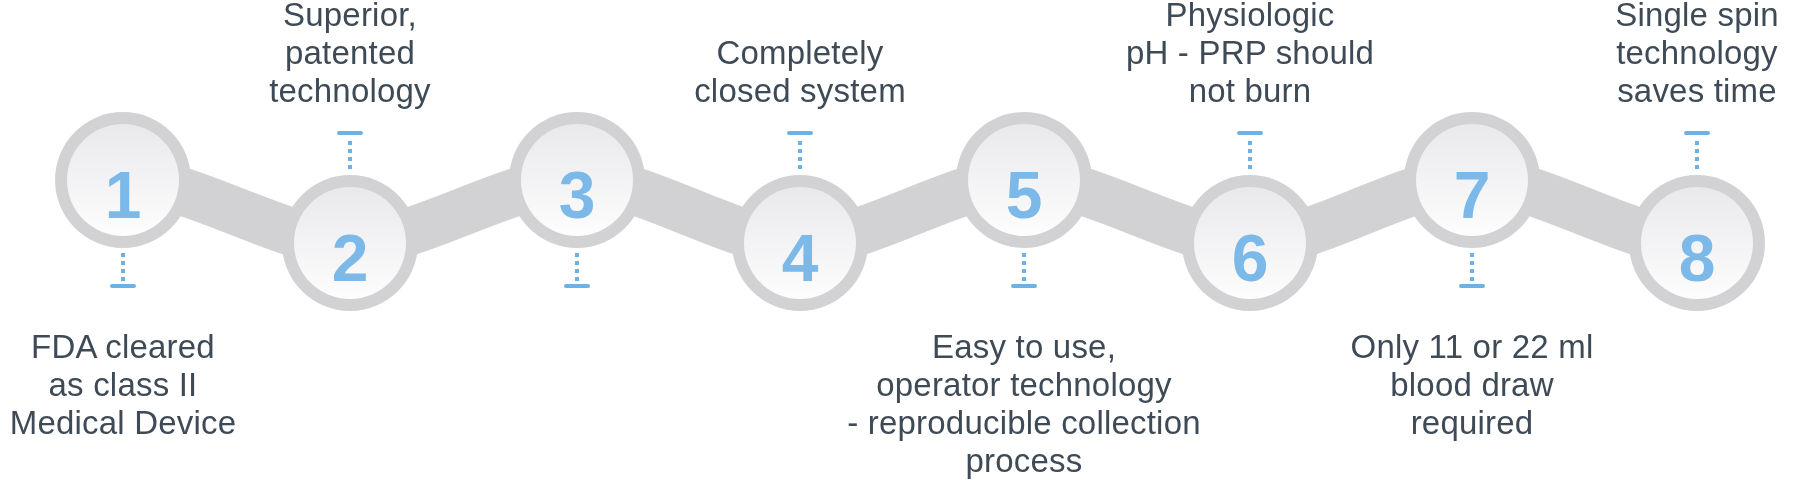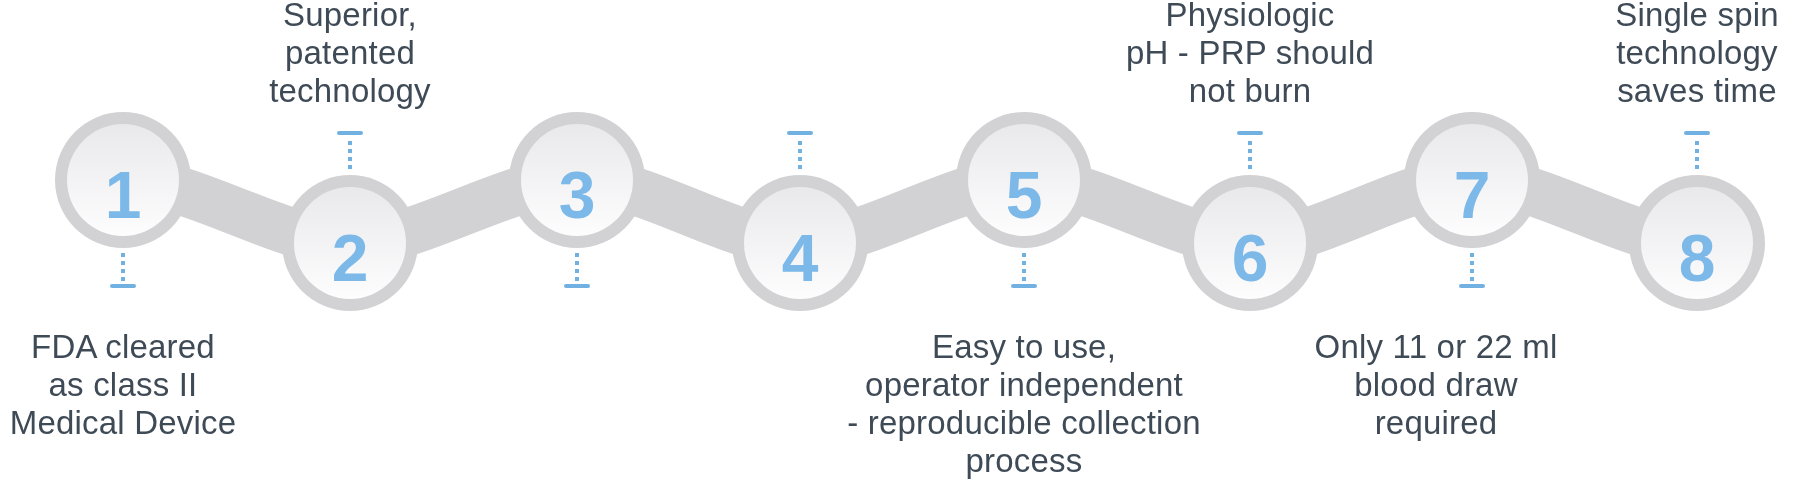--- a/index.html
+++ b/index.html
@@ -133,27 +133,29 @@
 
   <div class="bar" style="left:1684px;top:131px"></div>
   <div class="dots" style="left:1695px;top:141px"></div>
 
   <div class="label below" style="left:-107px">FDA cleared
 as class II
 Medical Device</div>
   <div class="label above" style="left:180px">Superior,
 patented
 technology</div>
+  <div class="label above" style="left:630px">Completely
+closed system</div>
   <div class="label below" style="left:794px">Easy to use,
-operator independent
+operator technology
 - reproducible collection
 process</div>
   <div class="label above" style="left:1080px">Physiologic
 pH - PRP should
 not burn</div>
-  <div class="label below" style="left:1206px">Only 11 or 22 ml
+  <div class="label below" style="left:1242px">Only 11 or 22 ml
 blood draw
 required</div>
   <div class="label above" style="left:1527px">Single spin
 technology
 saves time</div>
 
 </div>
 
 </body></html>

